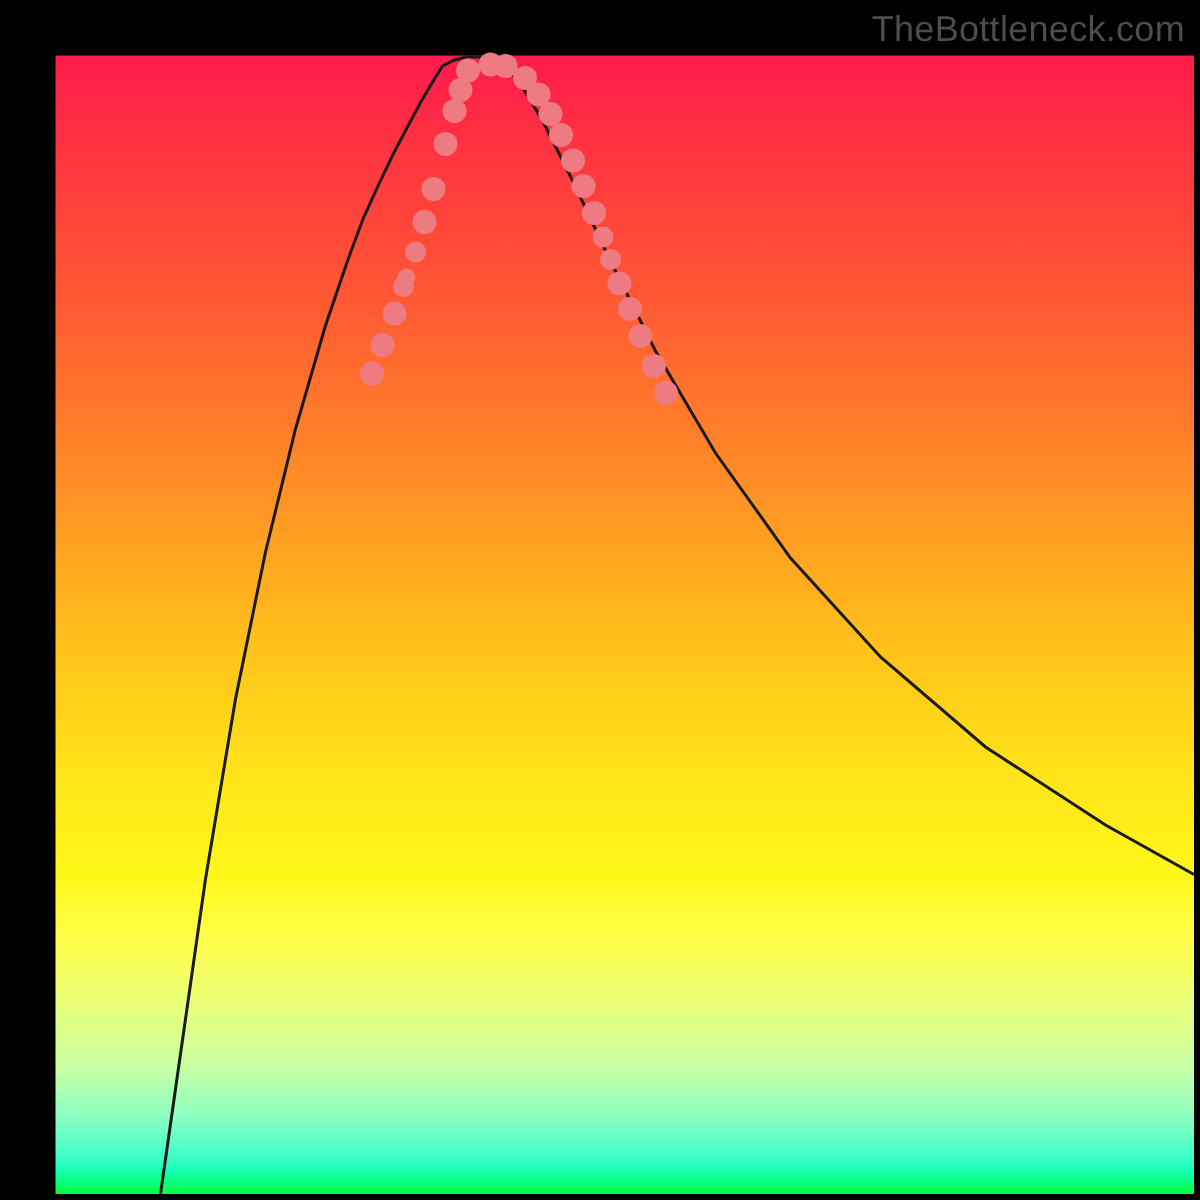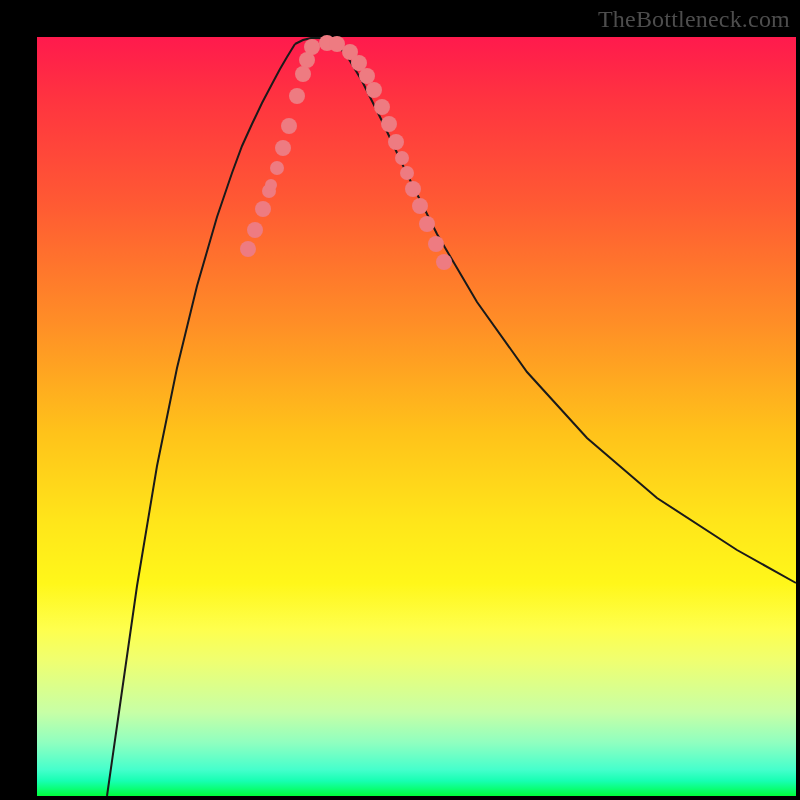--- a/index.html
+++ b/index.html
@@ -11,21 +11,20 @@
     background: #000;
     font-family: Arial, Helvetica, sans-serif;
   }
   .frame {
     position: absolute;
     left: 0;
     top: 0;
     width: 800px;
     height: 800px;
     background: #000;
-    font-family: Liberation Serif, serif;
   }
   .plot-area {
     position: absolute;
     left: 37px;
     top: 37px;
     width: 759px;
     height: 759px;
     
     background: linear-gradient(
       to bottom,

